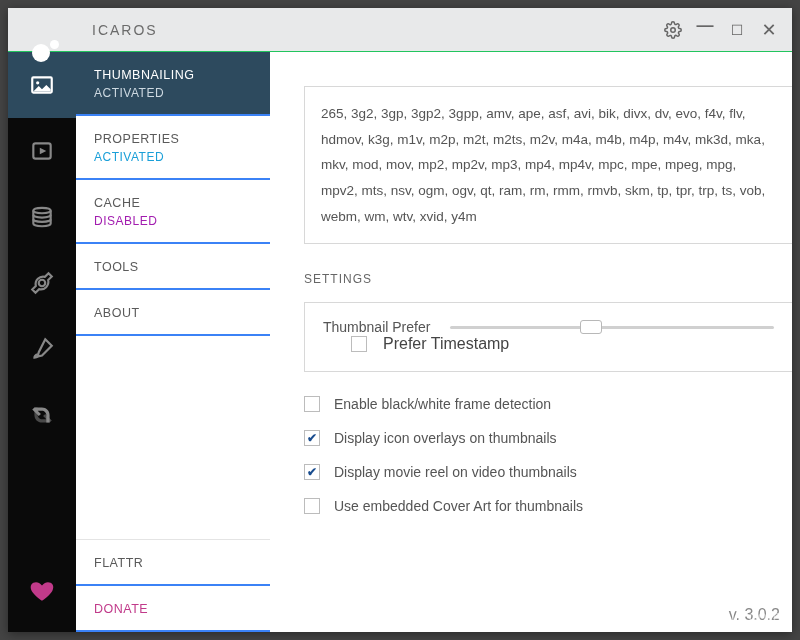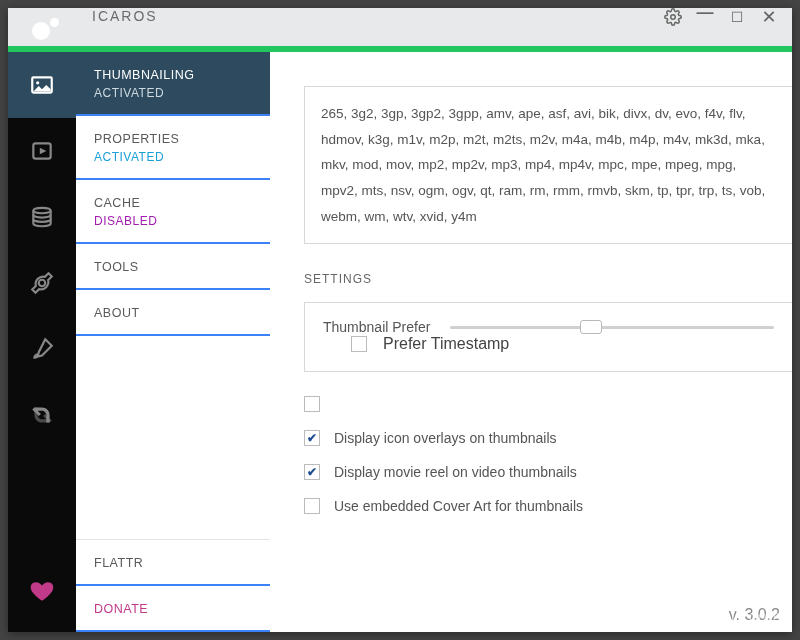--- a/index.html
+++ b/index.html
@@ -17,22 +17,22 @@
   width: 784px; height: 624px;
   background: #fff;
   box-shadow: 0 2px 10px rgba(0,0,0,0.4);
   display: flex;
   flex-direction: column;
 }
 .titlebar {
   height: 44px;
   background: #e8e9ea;
   display: flex;
-  align-items: flex-start;
-  border-bottom: 6px solid #22c55e;
+  align-items: center;
+  border-bottom: 1px solid #22c55e;
 }
 .logo-square {
   width: 68px;
   background: #2d4a5e;
   display: flex;
   align-items: center;
   justify-content: center;
   position: relative;
 }
 .logo-square .big { width: 18px; height: 18px; background:#fff; border-radius:50%; position:absolute; top:14px; left:24px;}
@@ -272,20 +272,21 @@
           </div>
         </div>
         <div class="prefer-row">
           <span class="chk"></span>
           <span>Prefer Timestamp</span>
         </div>
       </div>
 
       <div class="opt-row">
         <span class="chk"></span>
+        <span>Enable black/white frame detection</span>
       </div>
       <div class="opt-row">
         <span class="chk checked"></span>
         <span>Display icon overlays on thumbnails</span>
       </div>
       <div class="opt-row">
         <span class="chk checked"></span>
         <span>Display movie reel on video thumbnails</span>
       </div>
       <div class="opt-row">

